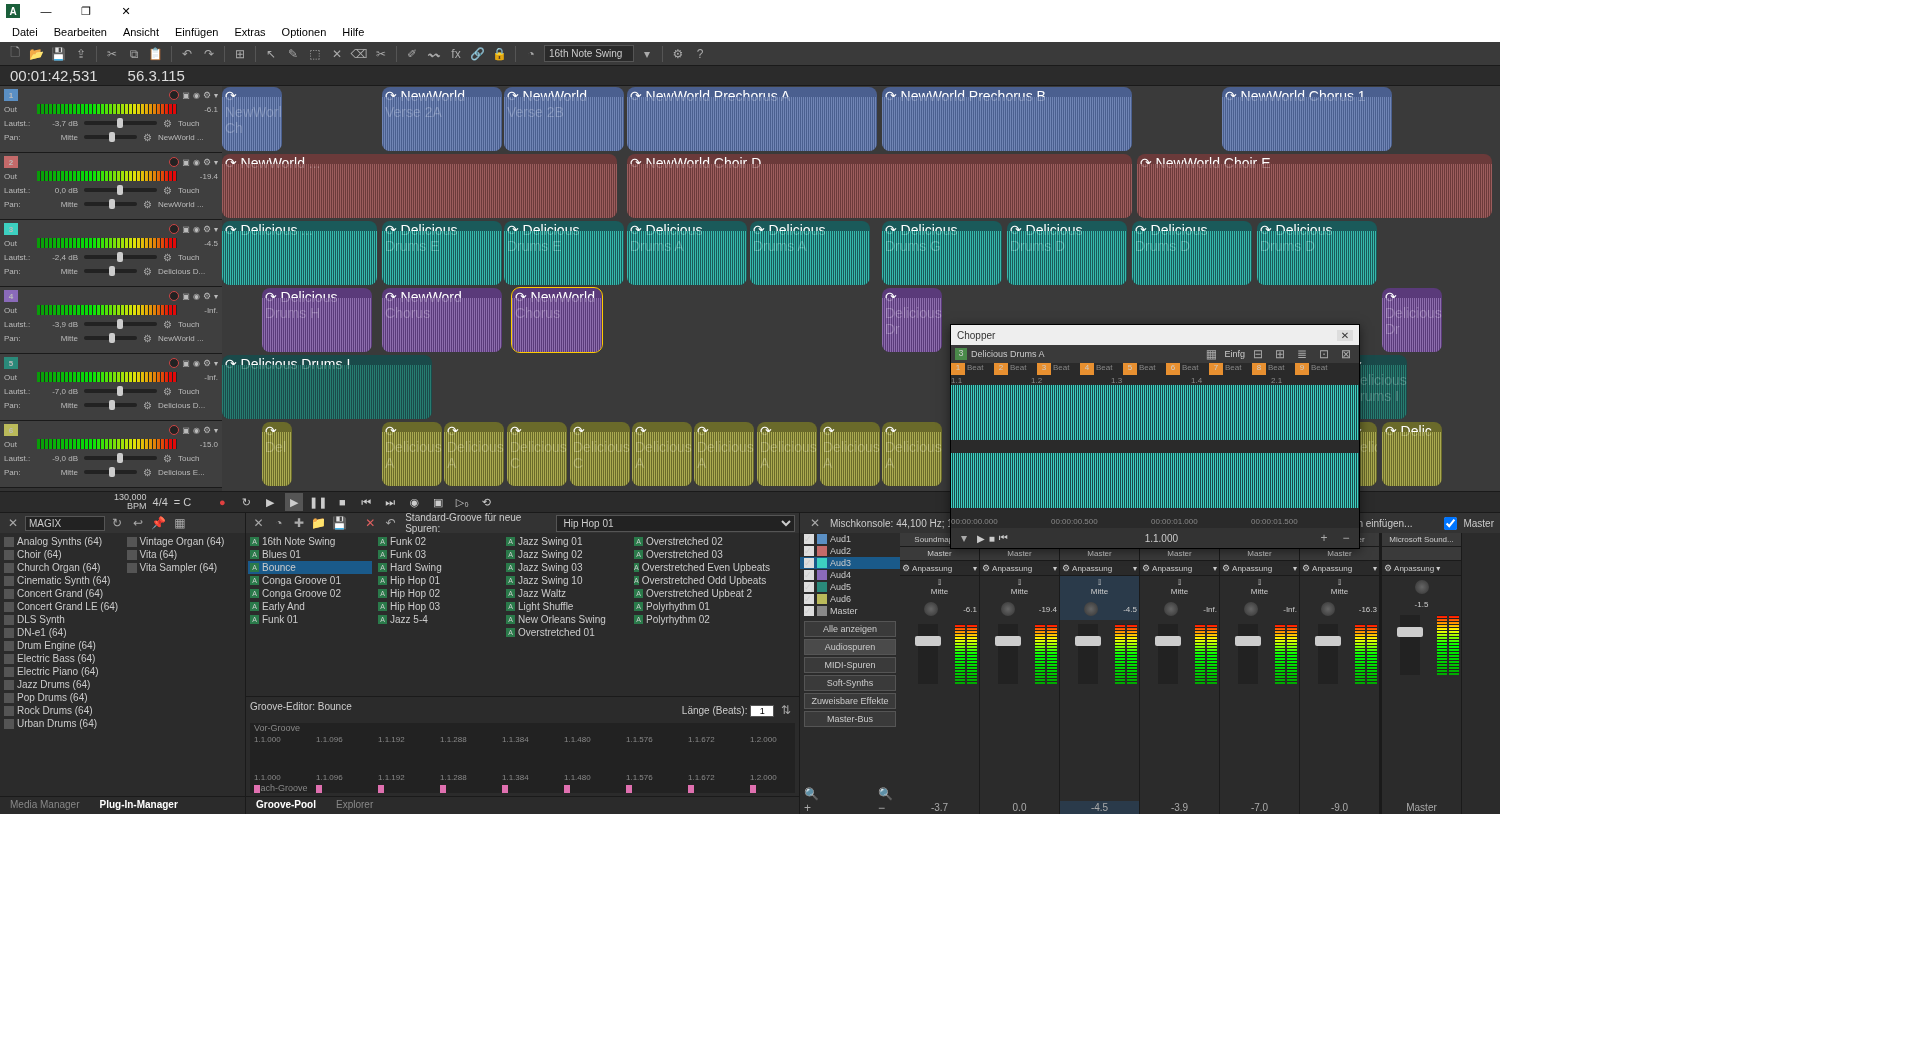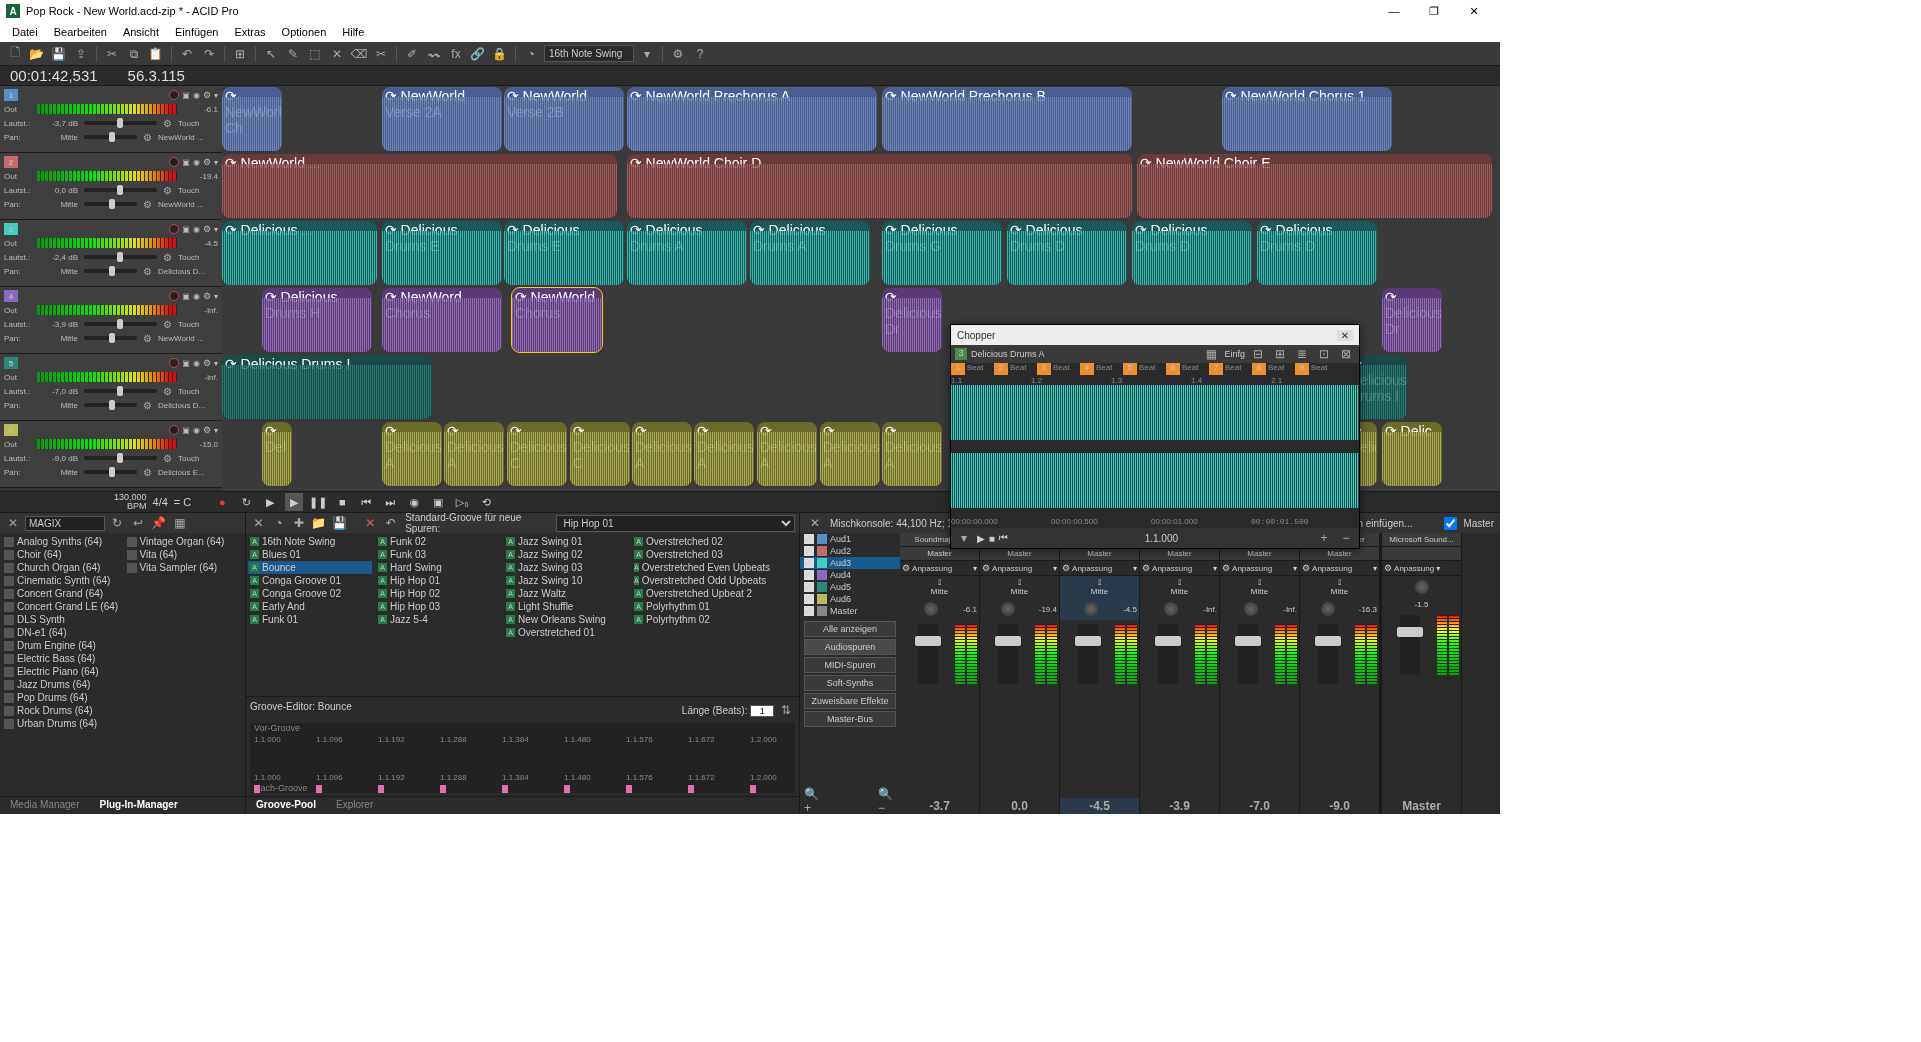--- a/index.html
+++ b/index.html
@@ -121,21 +121,21 @@
 .strip.sel { background: #2a3a4a; }
 .strip .s-map { background: #3a3a3a; padding: 2px; border-bottom: 1px solid #1a1a1a; }
 .strip .s-master { background: #3a3a3a; padding: 2px; border-bottom: 1px solid #1a1a1a; }
 .strip .s-anp { background: #2a2a2a; padding: 2px; border-bottom: 1px solid #1a1a1a; display: flex; align-items: center; gap: 2px; }
 .strip .s-anp .gear { font-size: 9px; }
 .strip .s-body { flex: 1; display: flex; padding: 4px 2px; gap: 2px; background: #2b2b2b; position: relative; }
 .strip .s-fader { width: 20px; background: #222; position: relative; margin: 0 auto; }
 .strip .s-fader .thumb { position: absolute; left: -3px; width: 26px; height: 10px; background: #ccc; border-radius: 2px; top: 20%; }
 .strip .s-meter { width: 10px; background: linear-gradient(0deg, #0a0 0%, #0f0 50%, #ff0 75%, #f80 88%, #f00 100%); position: relative; }
 .strip .s-meter::after { content: ""; position: absolute; inset: 0; background: repeating-linear-gradient(0deg, transparent 0 2px, #222 2px 3px); }
-.strip .s-db { font-size: 12px; color: #aaa; padding: 1px; font-weight: bold; }
+.strip .s-db { font-size: 10px; color: #aaa; padding: 1px; }
 .strip .s-knob { width: 14px; height: 14px; border-radius: 50%; background: radial-gradient(#666,#333); margin: 2px auto; }
 
 .strip-master { width: 82px; border-left: 2px solid #1a1a1a; }
 
 
 .chopper { position: absolute; left: 950px; top: 324px; width: 410px; height: 225px; background: #333; border: 1px solid #000; box-shadow: 0 2px 10px rgba(0,0,0,.5); z-index: 10; display: flex; flex-direction: column; }
 .chopper .ch-title { height: 20px; background: #eee; color: #333; font-size: 10px; padding: 2px 6px; display: flex; align-items: center; }
 .chopper .ch-toolbar { height: 18px; background: #3a3a3a; display: flex; align-items: center; padding: 0 4px; gap: 4px; font-size: 9px; }
 .chopper .ch-toolbar .spacer { flex: 1; }
 .chopper .ch-wave { flex: 1; background: #2a2a2a; position: relative; }
@@ -149,21 +149,20 @@
 
 .statusbar { height: 18px; background: #333; display: flex; align-items: center; justify-content: flex-end; padding: 0 8px; gap: 16px; font-size: 9px; color: #aaa; border-top: 1px solid #1a1a1a; }
 </style>
 </head>
 <body>
 
 <div class="app">
 
   <div class="titlebar">
     <span class="logo">A</span>
-    <span class="title">Pop Rock - New World.acd-zip * - ACID Pro</span>
     <span class="winbtn">—</span>
     <span class="winbtn">❐</span>
     <span class="winbtn close">✕</span>
   </div>
 
   <div class="menubar" id="menubar">
       <span>Datei</span>
       <span>Bearbeiten</span>
       <span>Ansicht</span>
       <span>Einfügen</span>
@@ -1017,21 +1016,21 @@
         <div class="marker" style="left: 344px;">9</div>
         <div class="tlabel" style="left: 360px; top: 0px;">Beat</div>
         <div class="tlabel" style="left: 0px; top: 13px;">1.1</div>
         <div class="tlabel" style="left: 80px; top: 13px;">1.2</div>
         <div class="tlabel" style="left: 160px; top: 13px;">1.3</div>
         <div class="tlabel" style="left: 240px; top: 13px;">1.4</div>
         <div class="tlabel" style="left: 320px; top: 13px;">2.1</div>
         <div class="tlabel" style="left: 0px; bottom: 2px; text-align: center;">00:00:00.000</div>
         <div class="tlabel" style="left: 100px; bottom: 2px;">00:00:00.500</div>
         <div class="tlabel" style="left: 200px; bottom: 2px;">00:00:01.000</div>
-        <div class="tlabel" style="left: 300px; bottom: 2px; font-family: Liberation Mono, monospace;">00:00:01.500</div>
+        <div class="tlabel" style="left: 300px; bottom: 2px;">00:00:01.500</div>
       </div>
     <div class="ch-transport">
       <span class="tbtn">▾</span>
       <span class="pbtn">▶</span>
       <span class="pbtn">■</span>
       <span class="pbtn">⏮</span>
       <span style="flex:1;text-align:center">1.1.000</span>
       <span class="tbtn">+</span>
       <span class="tbtn">−</span>
     </div>

